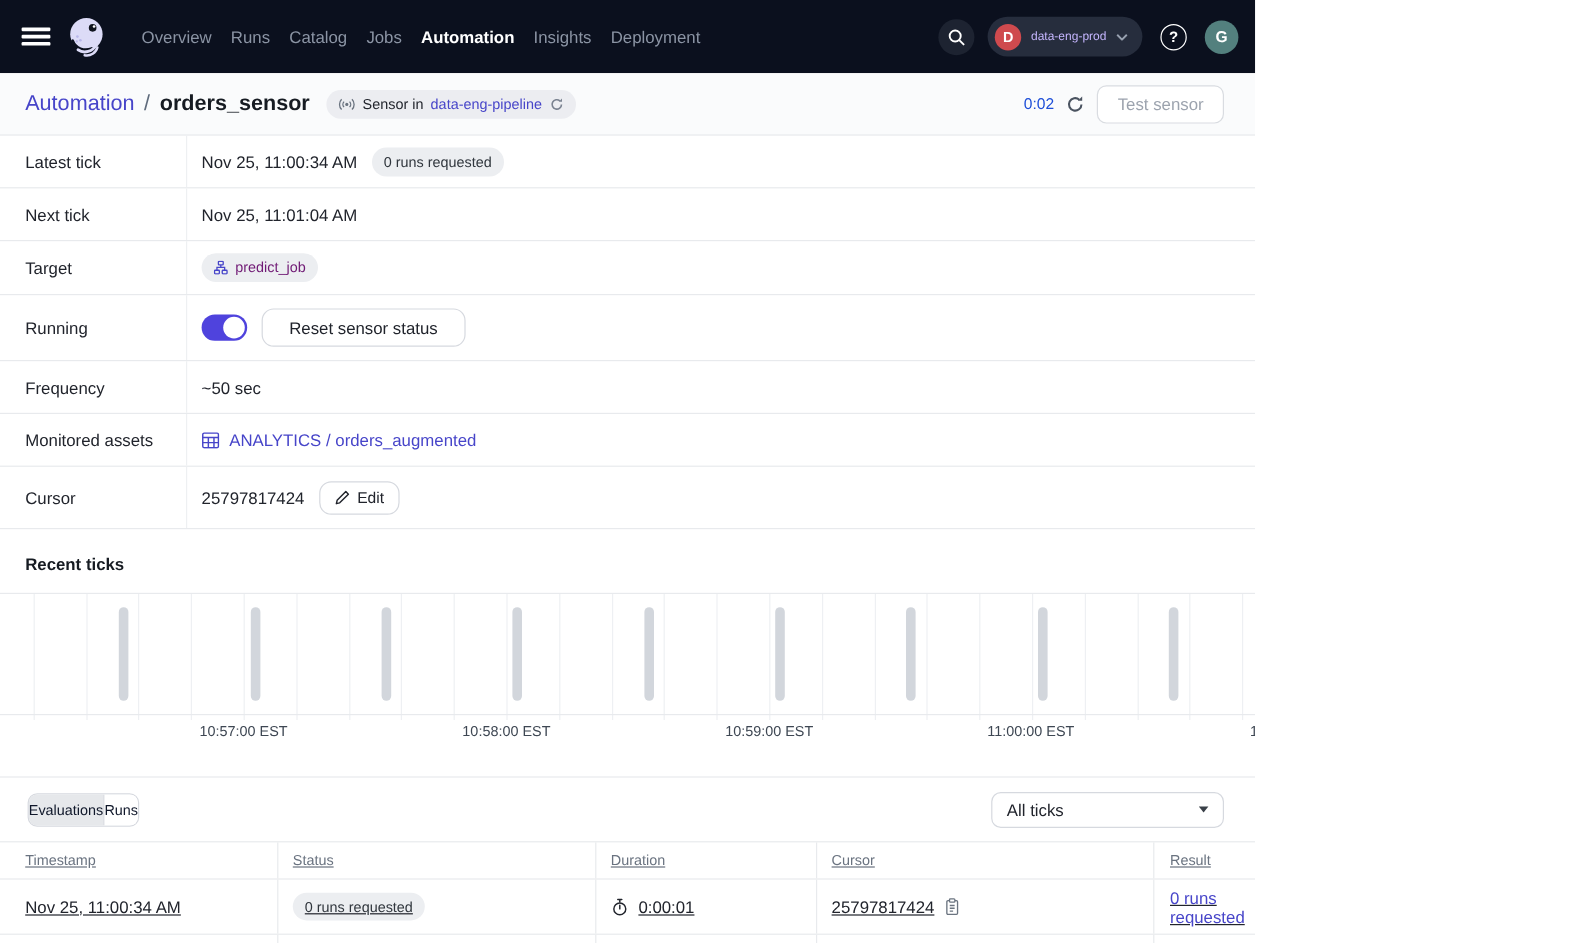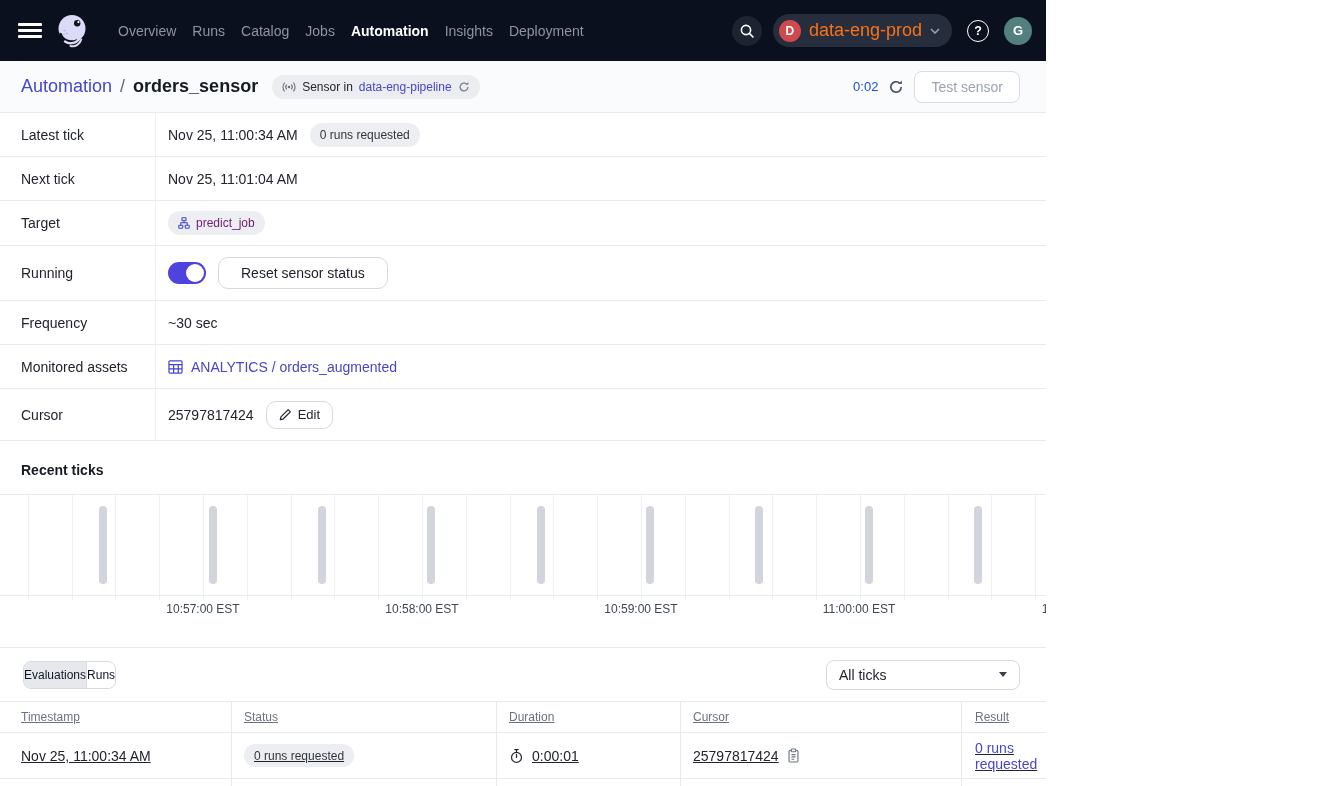--- a/index.html
+++ b/index.html
@@ -12,21 +12,21 @@
   .hamburger { width:24px; height:24px; display:flex; flex-direction:column; justify-content:center; gap:3.5px; background:none; border:none; cursor:pointer; }
   .hamburger span { display:block; height:2.6px; width:24px; background:#fff; border-radius:1px; }
   .logo { margin-left:10px; width:40px; height:40px; display:flex; align-items:center; justify-content:center; }
   .nav-items { display:flex; align-items:center; gap:16px; margin-left:26px; }
   .nav-item { font-size:14px; color:#8B94A4; font-weight:500; cursor:pointer; padding:4px 0; white-space:nowrap; }
   .nav-item.active { color:#fff; font-weight:700; }
   .nav-right { margin-left:auto; display:flex; align-items:center; gap:11px; }
   .search-btn { width:30px; height:30px; border-radius:50%; background:#1D2331; border:none; display:flex; align-items:center; justify-content:center; cursor:pointer; }
   .ws-pill { height:33px; border-radius:17px; background:#262D3D; display:flex; align-items:center; gap:8px; padding:0 12px 0 6px; cursor:pointer; border:none; }
   .ws-circle { width:22px; height:22px; border-radius:50%; background:#CF4A4E; color:#fff; font-size:12px; font-weight:700; display:flex; align-items:center; justify-content:center; }
-  .ws-name { color:#f97316; font-size:18px; font-weight:500; }
+  .ws-name { color:#c4b5fd; font-size:10px; font-weight:500; }
   .help-btn { width:22px; height:22px; border-radius:50%; border:1.6px solid #fff; background:none; color:#fff; font-size:12.5px; font-weight:700; display:flex; align-items:center; justify-content:center; cursor:pointer; margin-left:4px; }
   .avatar { width:28px; height:28px; border-radius:50%; background:#53807E; color:#fff; font-size:13px; font-weight:600; display:flex; align-items:center; justify-content:center; margin-left:4px; cursor:pointer; }
 
   
   .page-header { height:52px; background:#FAFBFC; border-bottom:1px solid #E8EAED; display:flex; align-items:center; padding:0 26px 0 21px; }
   .crumb-link { color:#4745C9; font-size:18px; text-decoration:none; cursor:pointer; }
   .crumb-sep { color:#5F6B7C; font-size:18px; margin:0 8px; }
   .page-title { font-size:18px; font-weight:700; color:#161B22; }
   .sensor-badge { margin-left:14px; height:24px; background:#ECEDF1; border-radius:12px; display:flex; align-items:center; gap:6px; padding:0 10px; font-size:12px; color:#21242C; }
   .sensor-badge a { color:#4745C9; text-decoration:none; cursor:pointer; }
@@ -210,21 +210,21 @@
       <div class="prop-value">
         <button class="toggle">
             <span class="knob"></span>
           </button>
         <button class="btn">Reset sensor status</button>
       </div>
     </div>
     <div class="prop-row">
       <div class="prop-label">Frequency</div>
       <div class="prop-value">
-          <span>~30 sec</span>
+          <span>~50 sec</span>
         </div>
     </div>
     <div class="prop-row">
       <div class="prop-label">Monitored assets</div>
       <div class="prop-value">
         <a class="link">
           <span>
             <svg width="15" height="14" viewBox="0 0 16 15" fill="none" stroke="#4745C9" stroke-width="1.3">
               <rect x="1" y="1" width="14" height="13" rx="1.2"></rect>
                 <path d="M1 5 h14 M1 9.5 h14 M6 5 v9 M11 5 v9"></path>

